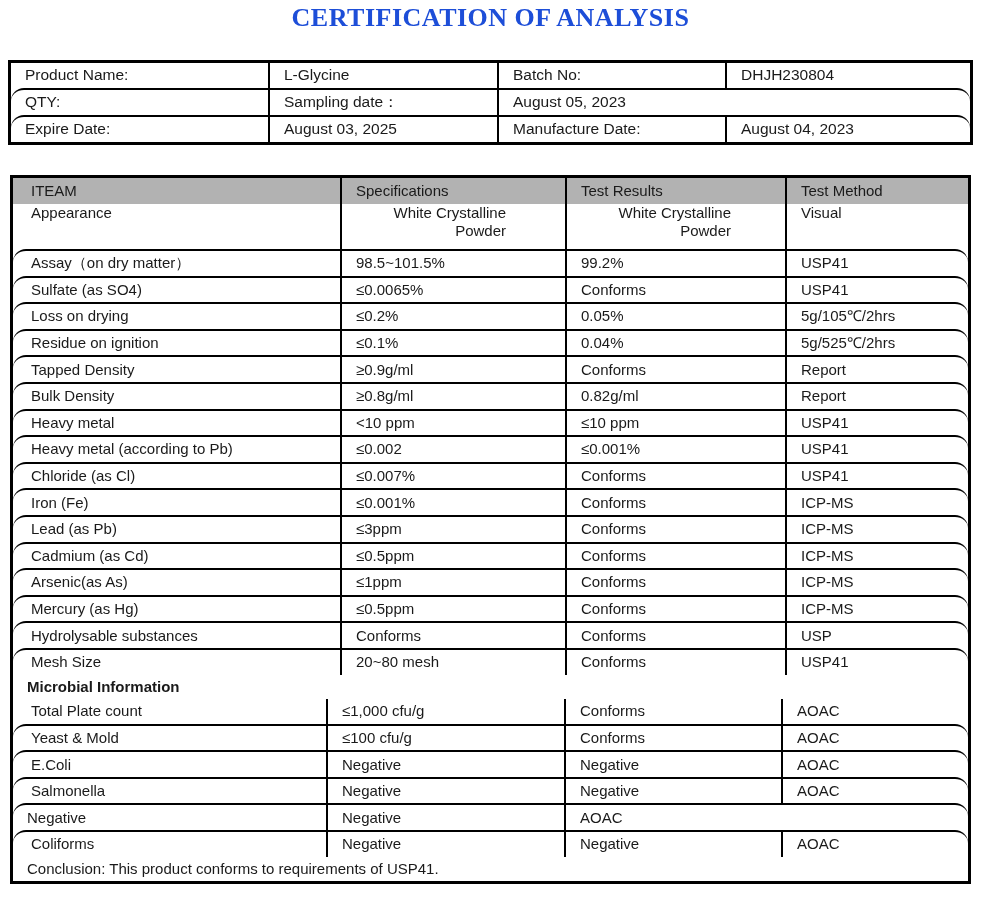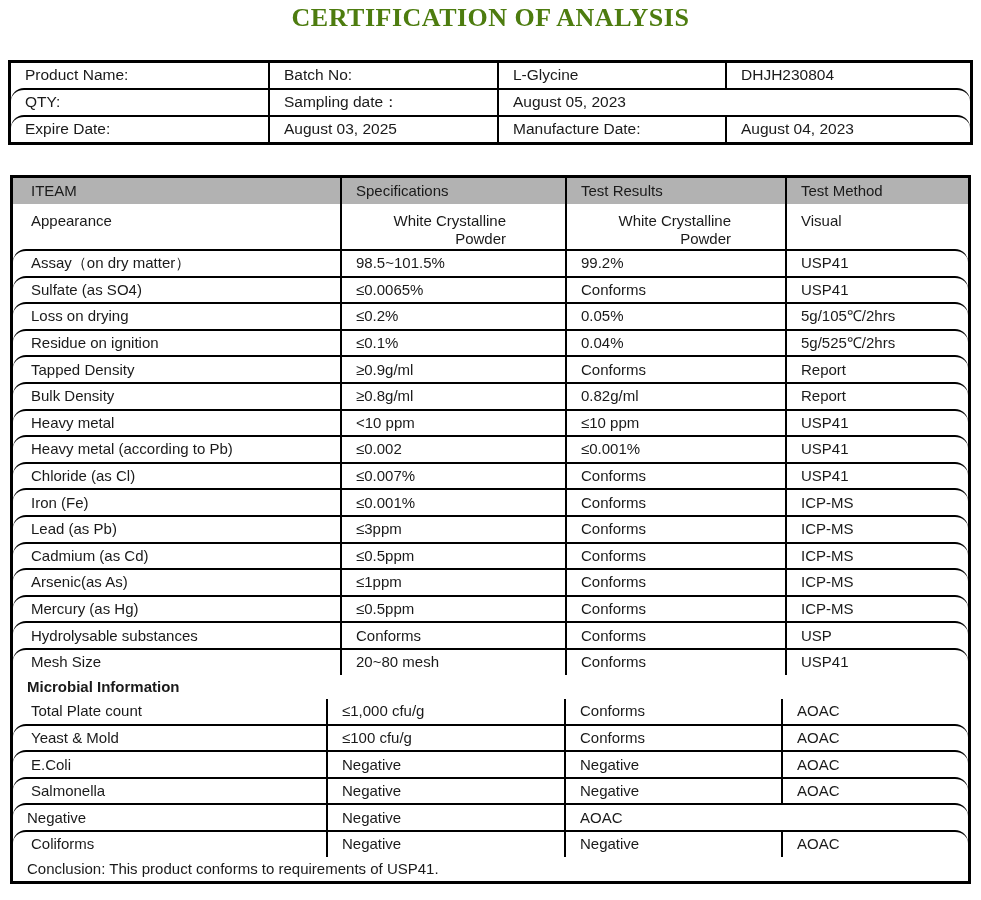--- a/index.html
+++ b/index.html
@@ -19,21 +19,21 @@
     background: #ffffff;
   }
   .doc-title {
     margin: 0;
     padding-top: 3px;
     text-align: center;
     font-family: "Liberation Serif", serif;
     font-weight: bold;
     font-size: 26px;
     letter-spacing: 0.5px;
-    color: #4d7c0f;
+    color: #1d4ed8;
   }
   
   .tbl {
     border: 3px solid #000000;
     box-sizing: border-box;
     background: #ffffff;
   }
   .row { display: grid; }
   .row + .row { border-top: 2px solid #000000; border-radius: 13px; }
   .cell {
@@ -67,40 +67,40 @@
   .grid-a { grid-template-columns: 327px 225px 220px 1fr; }
   .grid-b { grid-template-columns: 313px 238px 217px 1fr; }
   .cert-tbl .row { height: 24.6px; }
   .cert-tbl .row.header {
     height: 26px;
     background: #b2b2b2;
   }
   .cert-tbl .row.tall { height: 45px; }
   .cert-tbl .row.tall .cell {
     align-items: flex-start;
-    padding-top: 8px;
+    padding-top: 0;
   }
   .cert-tbl .row.tall .cell.narrow span { display: inline-block; max-width: 150px; }
   .cert-tbl .cell.c0 { padding-left: 18px; }
   .full-row { grid-template-columns: 1fr; }
   .full-row .cell { }
   .section-row .cell { font-weight: bold; }
 </style>
 </head>
 <body>
 
 <div class="page">
 
   <h1 class="doc-title">CERTIFICATION OF ANALYSIS</h1>
 
   <div class="tbl info-tbl">
     <div class="row grid-i">
       <div class="cell">Product Name:</div>
+      <div class="cell">L-Glycine</div>
       <div class="cell">Batch No:</div>
-      <div class="cell">L-Glycine</div>
       <div class="cell">DHJH230804</div>
     </div>
     <div class="row grid-i">
       <div class="cell">QTY:</div>
       <div class="cell">Sampling date：</div>
       <div class="cell">August 05, 2023</div>
     </div>
     <div class="row grid-i">
       <div class="cell">Expire Date:</div>
       <div class="cell">August 03, 2025</div>

